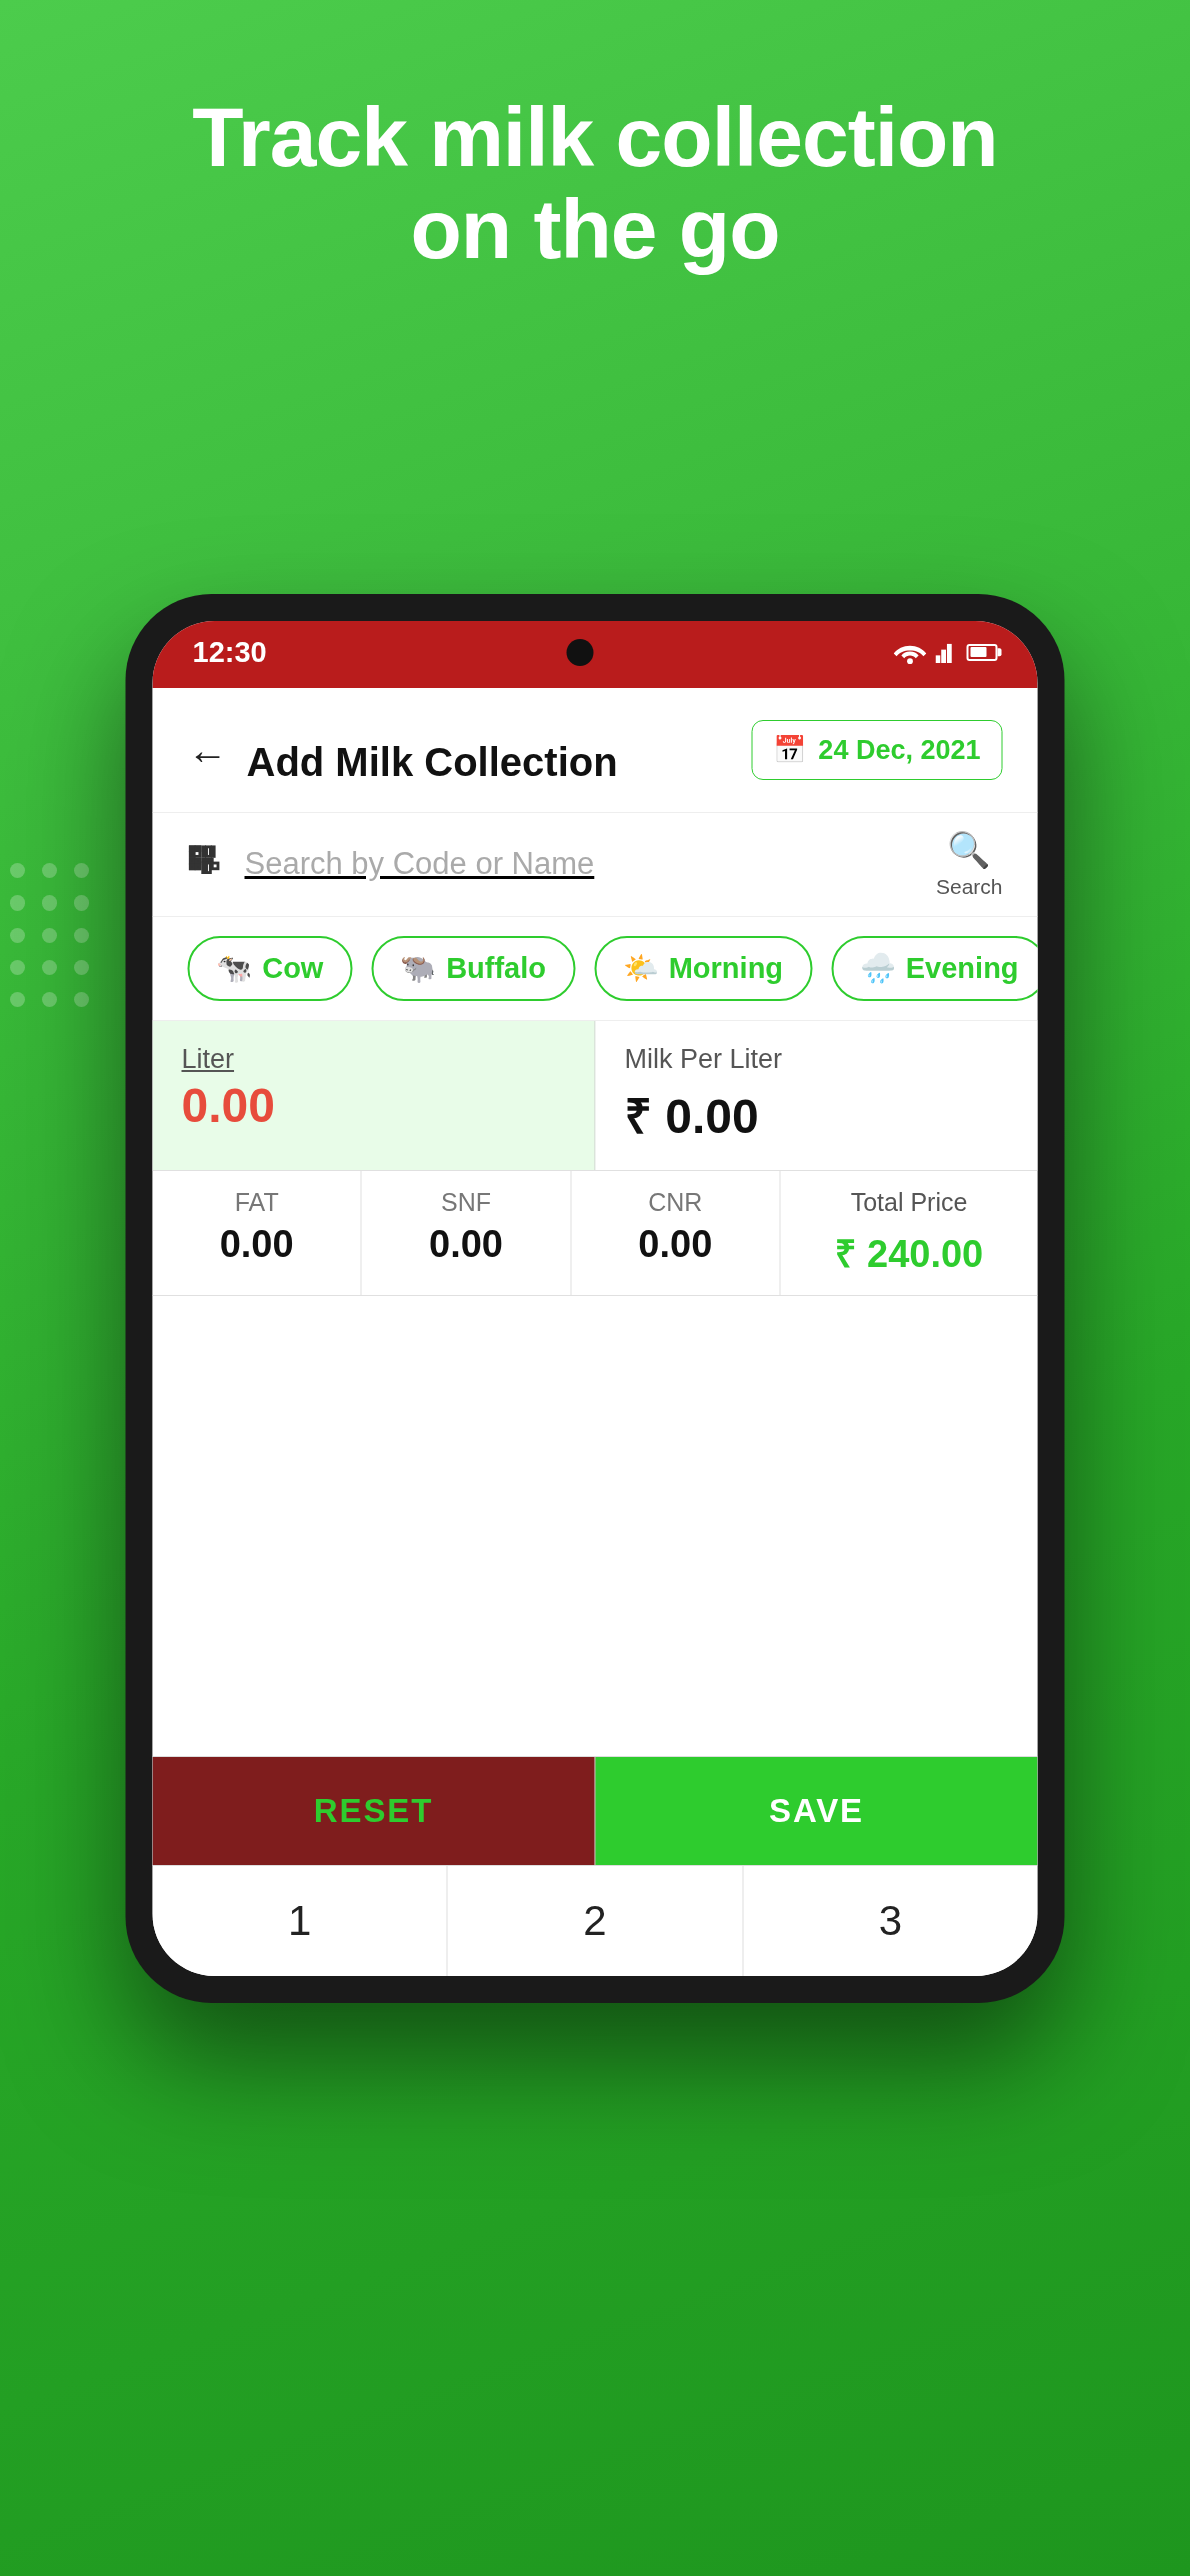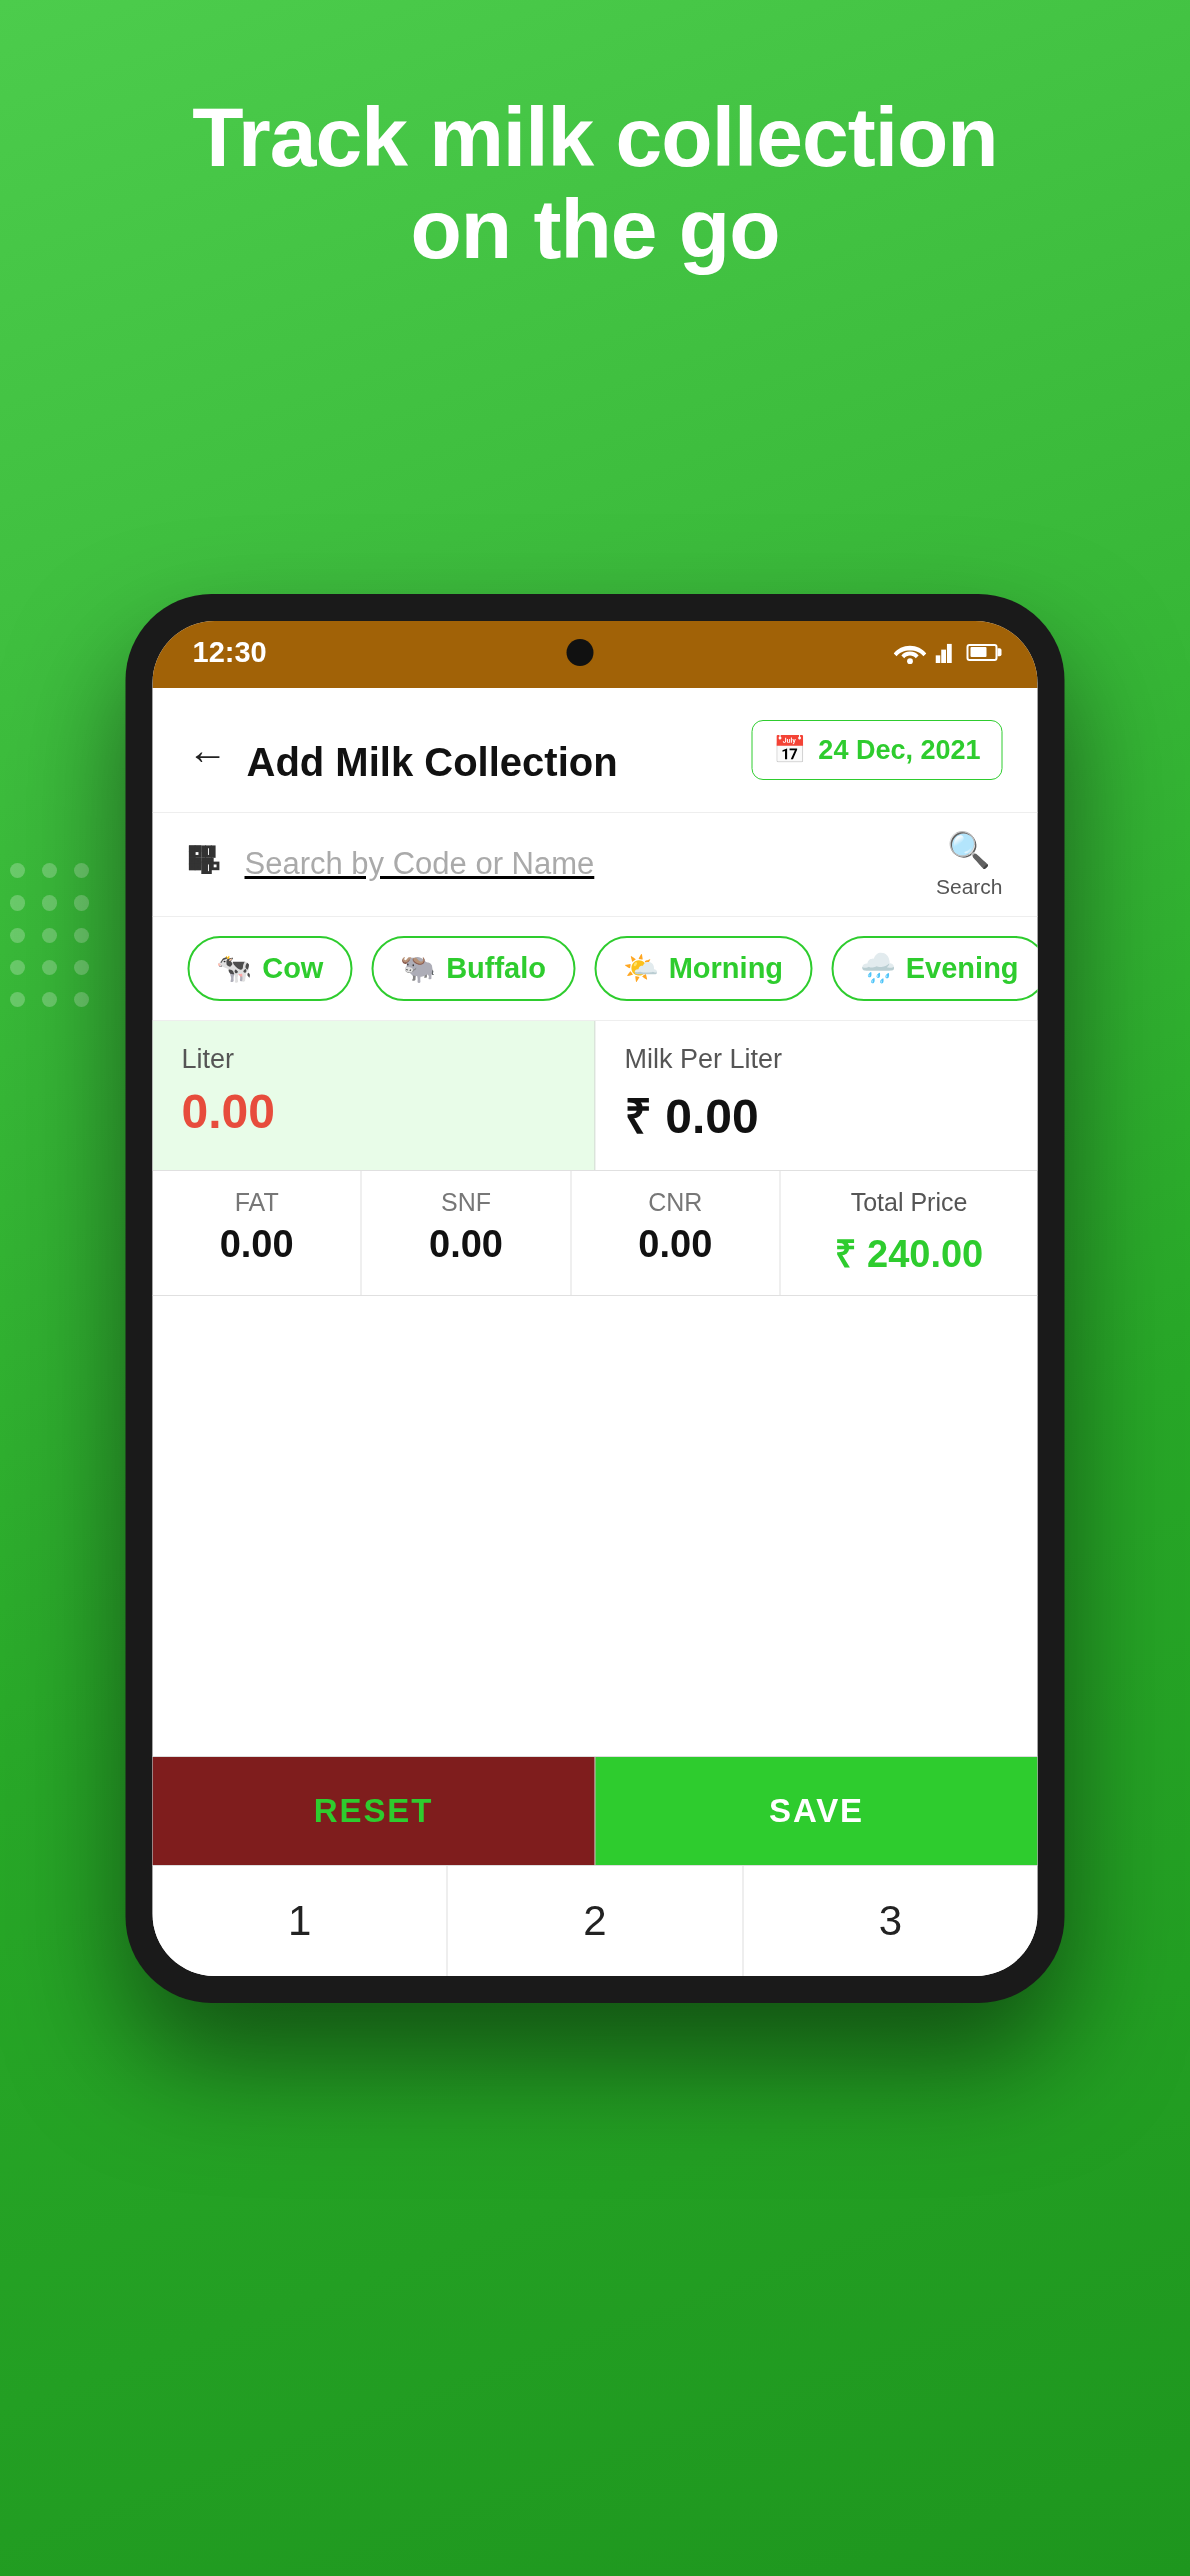--- a/index.html
+++ b/index.html
@@ -68,21 +68,21 @@
 
     .phone-screen {
       background: #f5f5f5;
       border-radius: 62px;
       overflow: hidden;
       position: relative;
     }
 
     
     .status-bar {
-      background: #a16207;
+      background: #b91c1c;
       display: flex;
       align-items: center;
       justify-content: space-between;
       padding: 17px 40px 22px;
       height: 67px;
     }
 
     .status-time {
       color: white;
       font-size: 29px;
@@ -270,21 +270,22 @@
     .liter-box {
       flex: 1;
       background: #e8fce8;
       padding: 23px 29px;
       border-right: 1px solid #ccc;
     }
 
     .liter-label {
       font-size: 27px;
       color: #555;
-      margin-bottom: 9px;
+      margin-bottom: 3px;
+      text-decoration: underline;
     }
 
     .liter-value {
       font-size: 48px;
       font-weight: 700;
       color: #e74c3c;
     }
 
     .rate-box {
       flex: 1;

